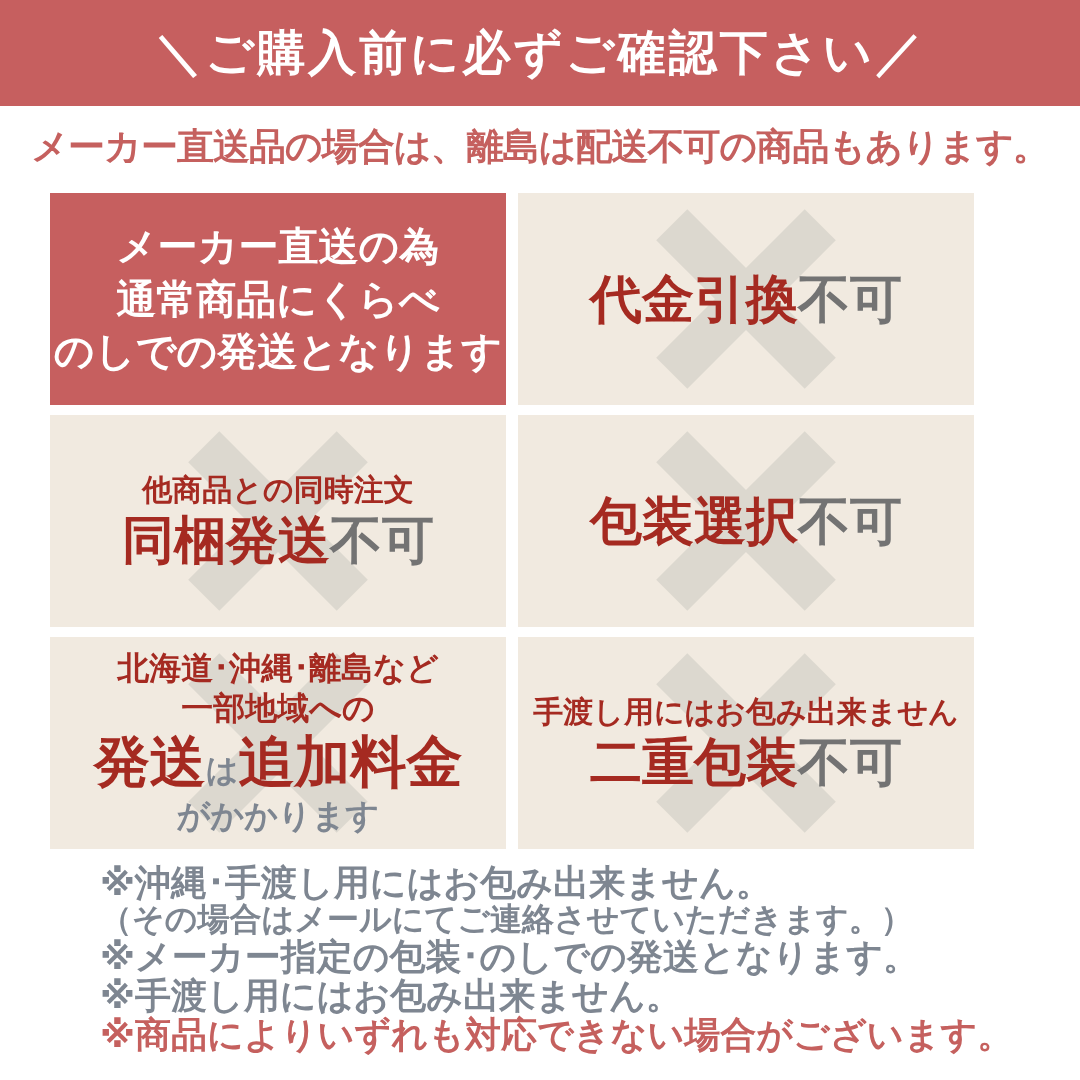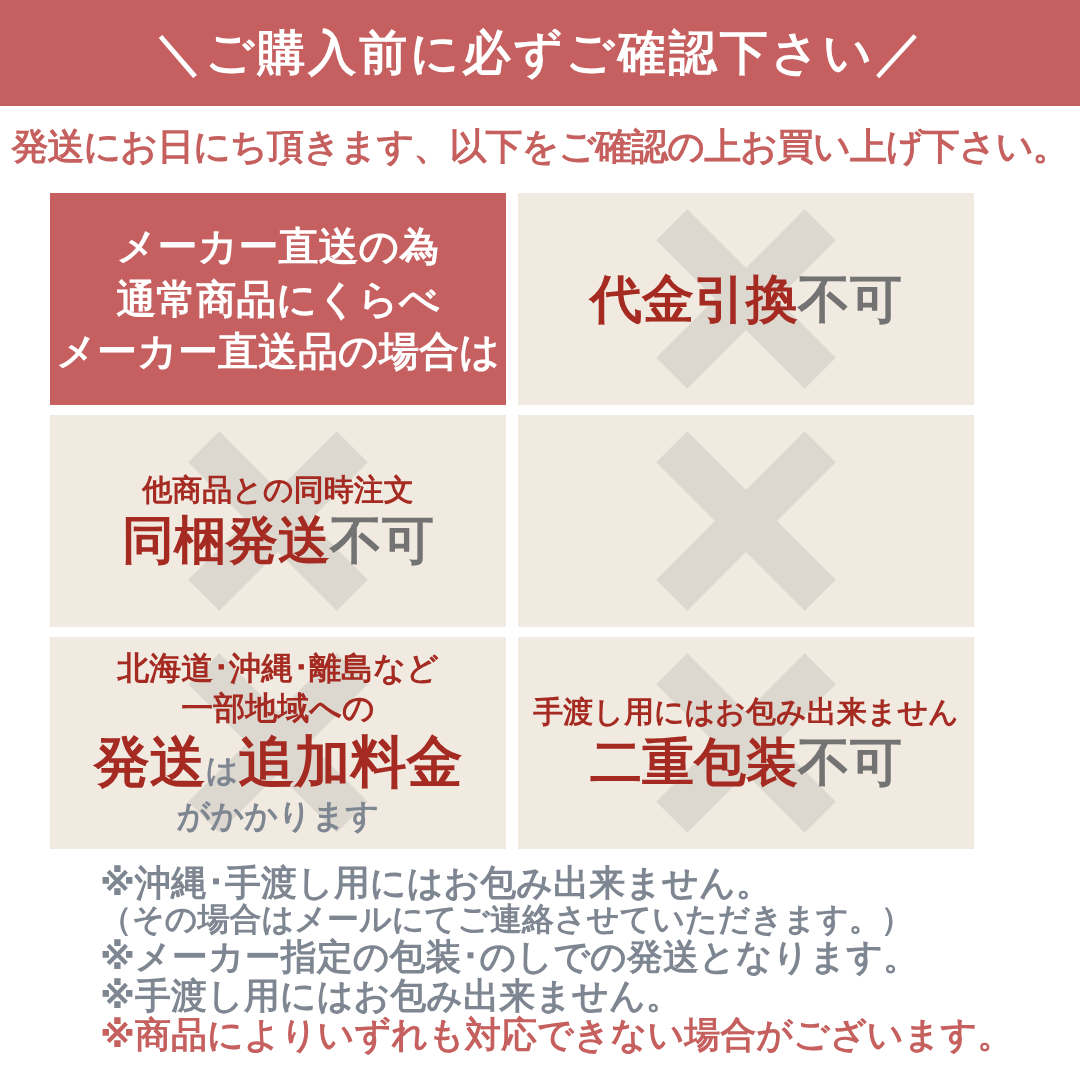--- a/index.html
+++ b/index.html
@@ -56,29 +56,29 @@
   .note.small{font-size:32px;line-height:35px;}
   .note.red{color:#c5605e;}
 </style>
 </head>
 <body>
 
 <div class="banner">
   <div class="title">＼ご購入前に必ずご確認下さい／</div>
 </div>
 
-<div class="subtitle">発送にお日にち頂きます、以下をご確認の上お買い上げ下さい。</div>
+<div class="subtitle">メーカー直送品の場合は、離島は配送不可の商品もあります。</div>
 
 <div class="grid">
 
   <div class="card red">
     <div class="content">
       <div class="white-lines">メーカー直送の為</div>
       <div class="white-lines">通常商品にくらべ</div>
-      <div class="white-lines">メーカー直送品の場合は</div>
+      <div class="white-lines">のしでの発送となります</div>
     </div>
   </div>
 
   <div class="card beige">
     <div class="xmark"></div>
     <div class="content">
       <div class="big-line">
         <span class="kw">代金引換</span><span class="suffix">不可</span>
       </div>
     </div>
@@ -89,20 +89,25 @@
     <div class="content">
       <div class="top-line">他商品との同時注文</div>
       <div class="big-line">
         <span class="kw">同梱発送</span><span class="suffix">不可</span>
       </div>
     </div>
   </div>
 
   <div class="card beige">
     <div class="xmark"></div>
+    <div class="content">
+      <div class="big-line">
+        <span class="kw">包装選択</span><span class="suffix">不可</span>
+      </div>
+    </div>
   </div>
 
   <div class="card beige">
     <div class="xmark"></div>
     <div class="content">
       <div class="top-line mid">北海道･沖縄･離島など</div>
       <div class="top-line mid">一部地域への</div>
       <div class="big-line remote-big">
         <span class="kw">発送</span><span class="particle">は</span><span class="kw">追加料金</span>
       </div>

